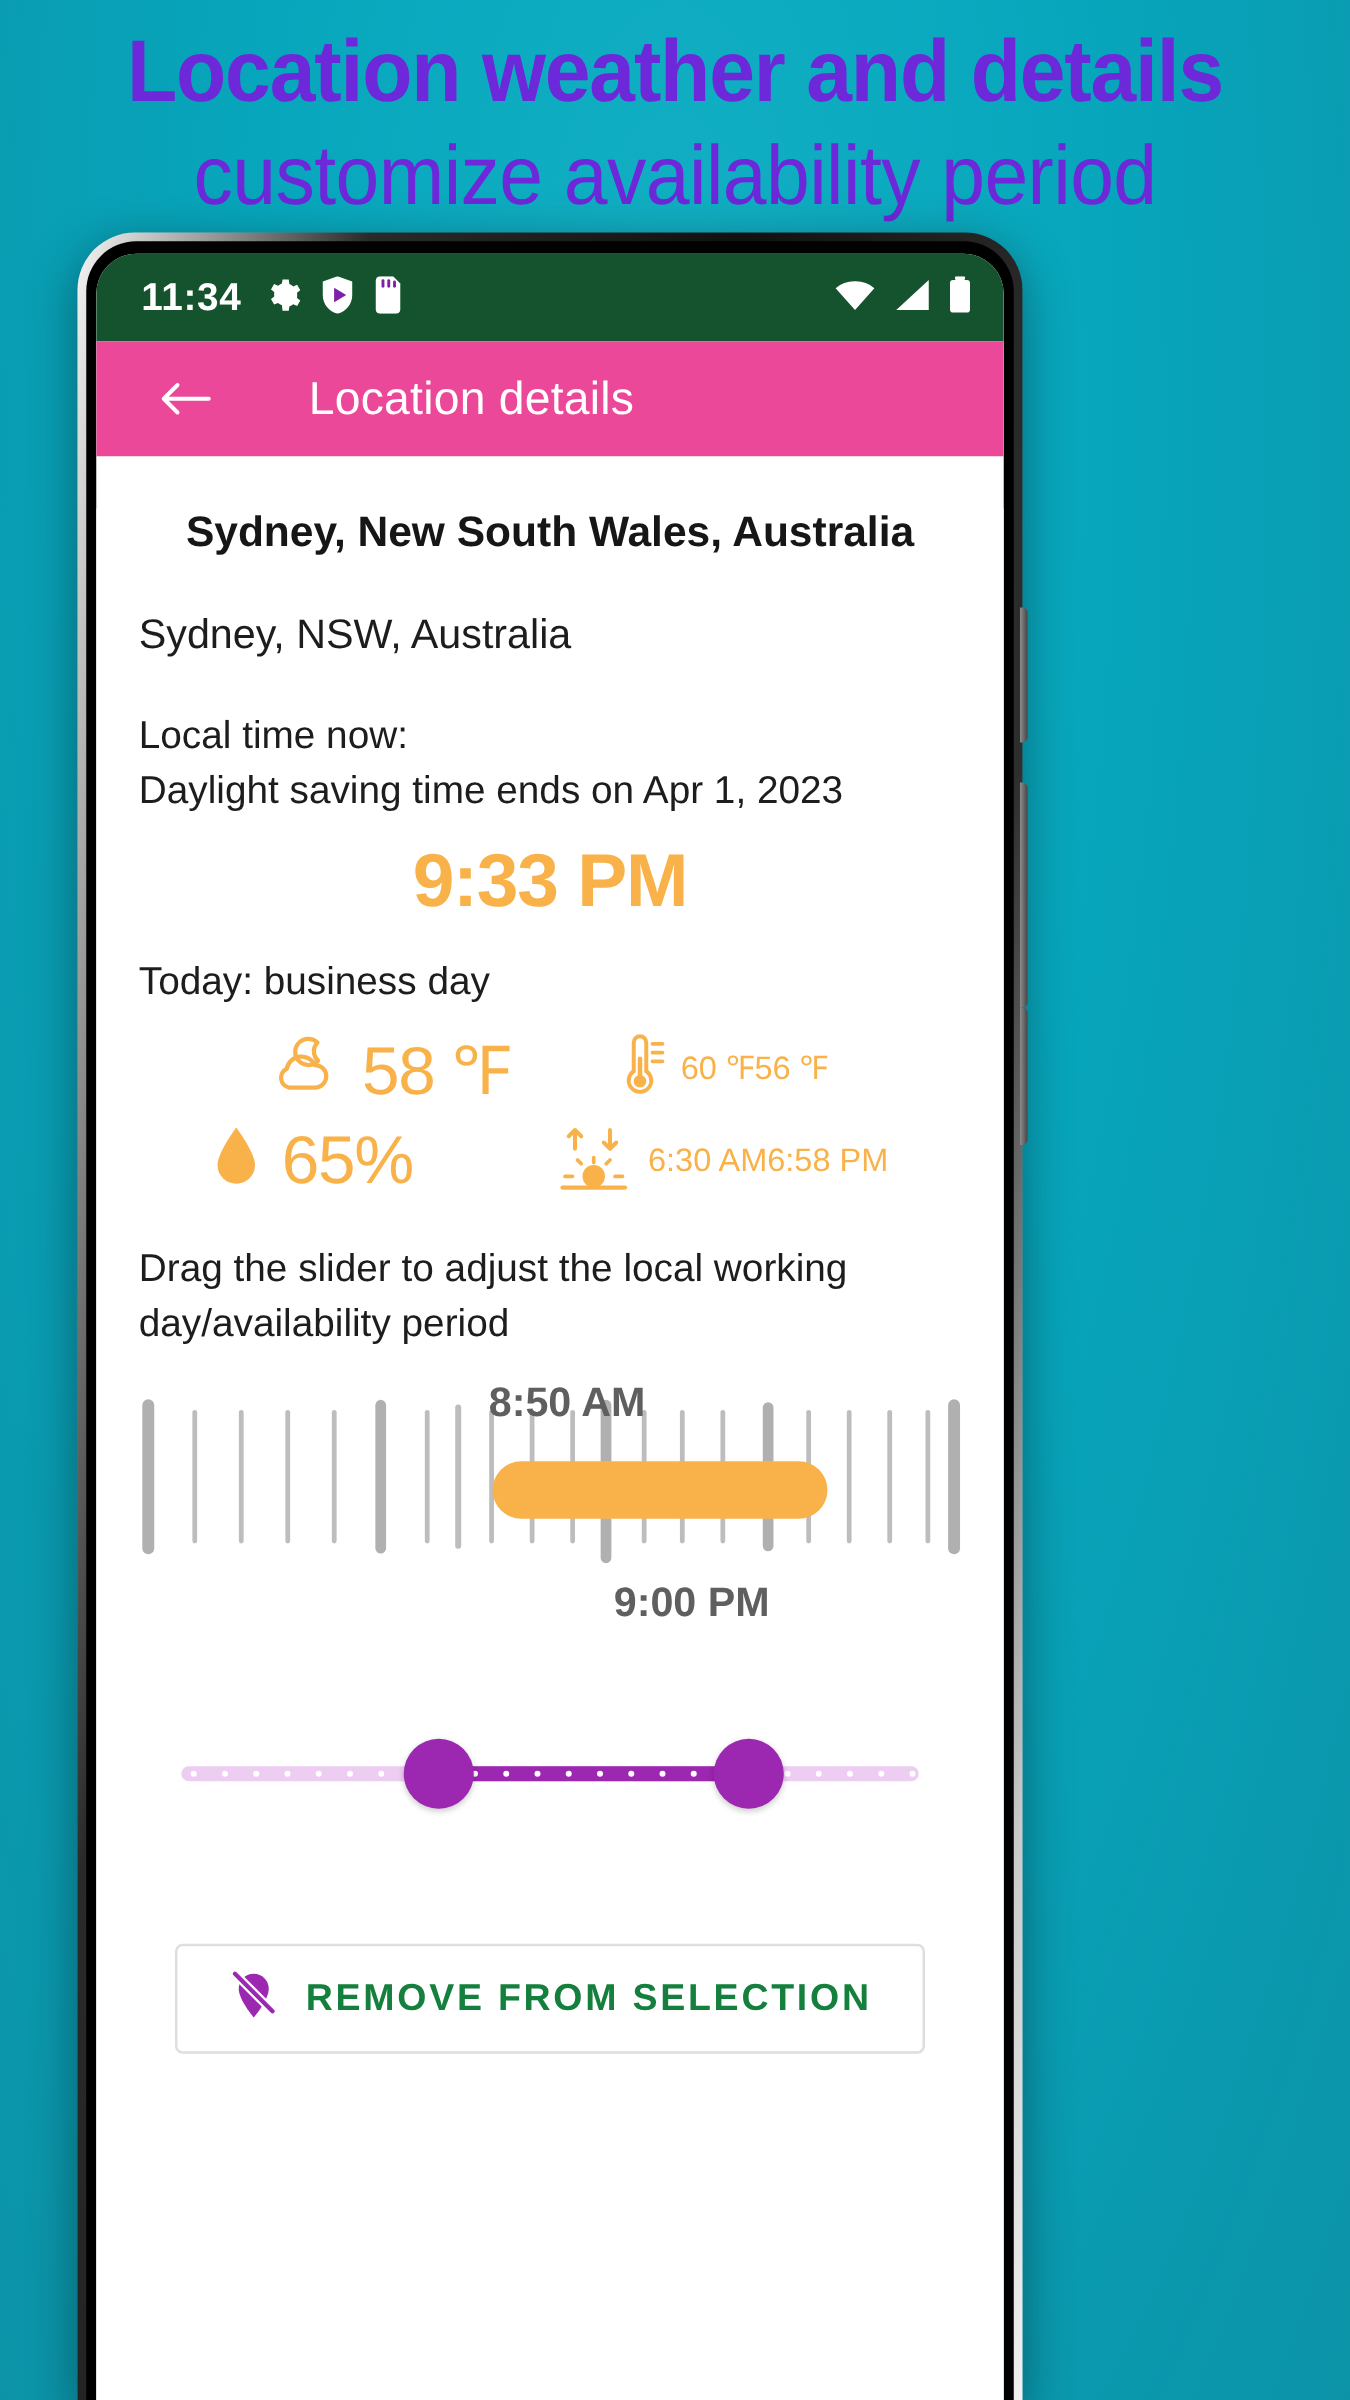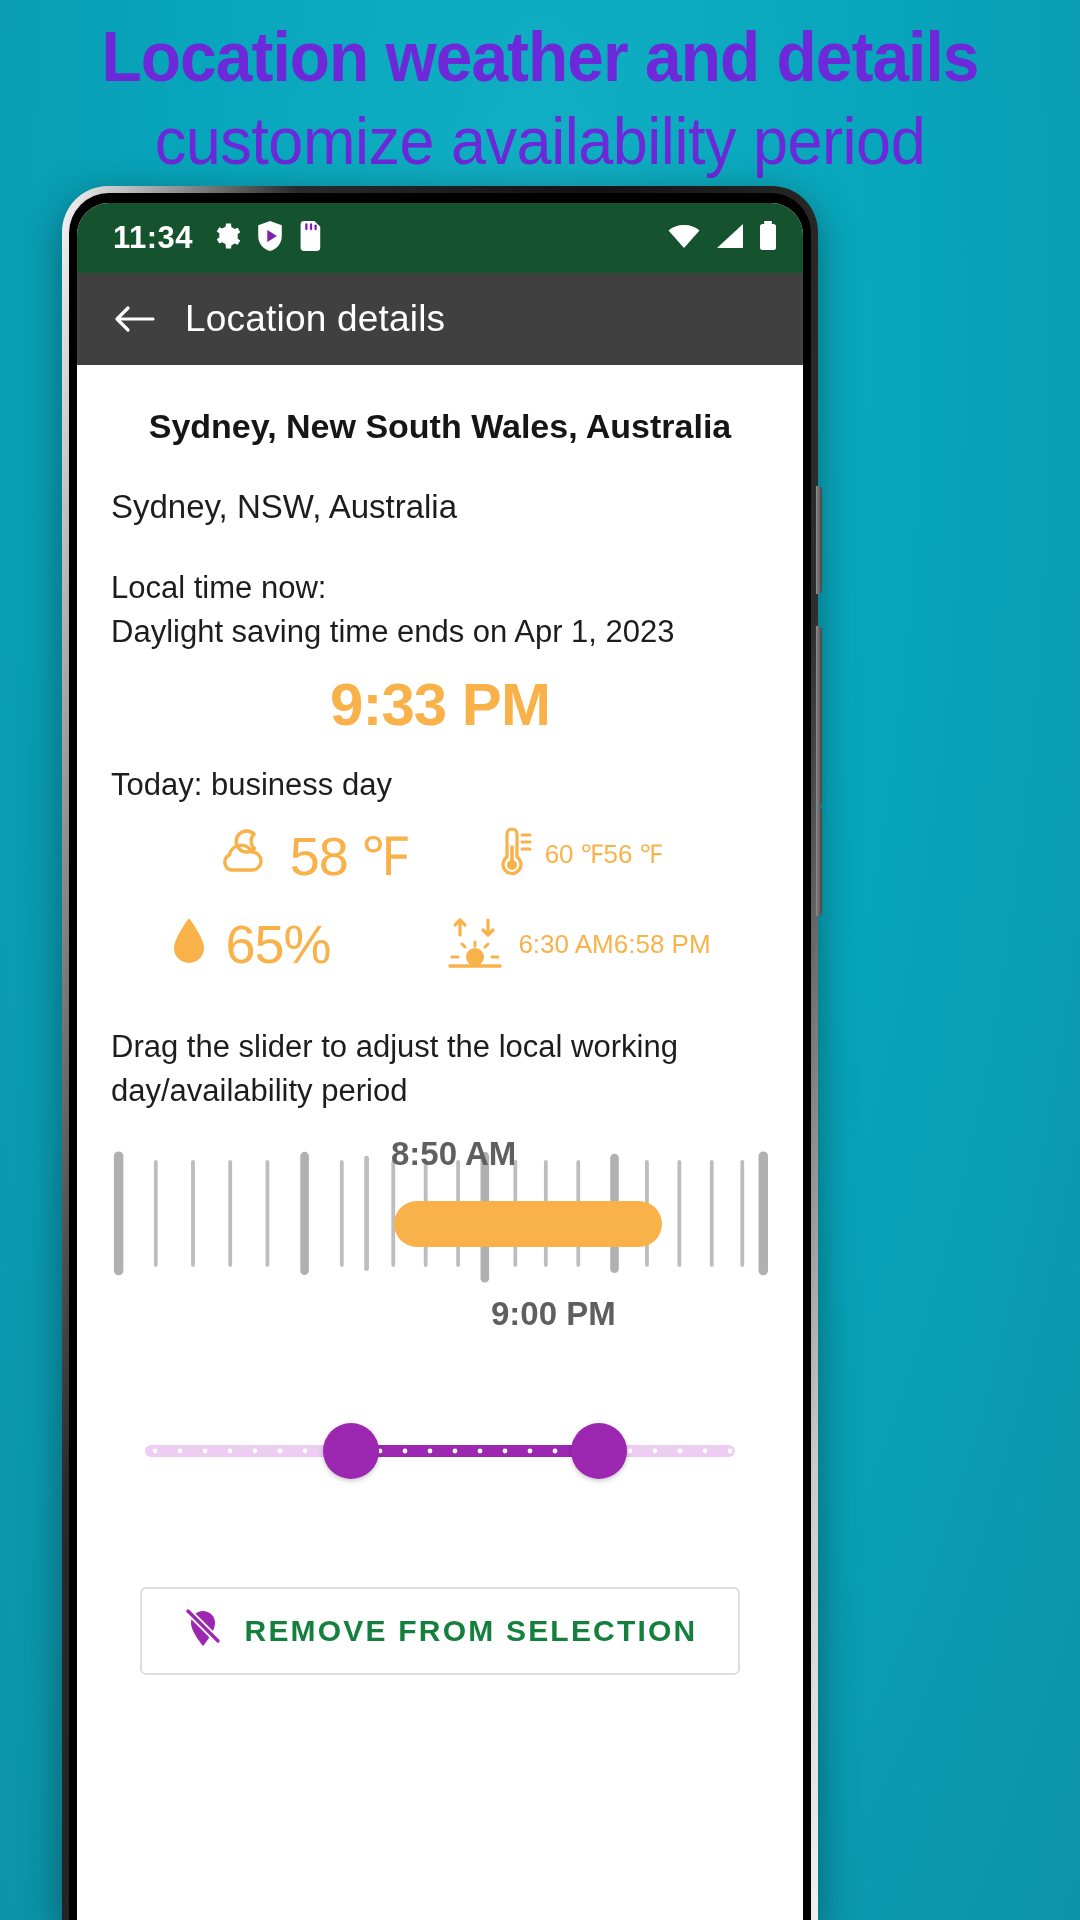--- a/index.html
+++ b/index.html
@@ -85,24 +85,25 @@
     margin-right: 18px;
   }
   .sb-left-icons { display: flex; align-items: center; gap: 16px; }
   .sb-spacer { flex: 1; }
   .sb-right-icons { display: flex; align-items: center; gap: 14px; }
   .sb-ico { display: block; }
 
   
   .appbar {
     height: 92px;
-    background: #404040;
+    background: #ec4899;
     display: flex; align-items: center;
-    padding: 0 30px;
+    padding: 0 44px;
     color: #fff;
+    gap: 48px;
   }
   .back-arrow {
     width: 56px; height: 56px;
     display: flex; align-items: center; justify-content: center;
     margin-right: 22px;
     cursor: pointer;
   }
   .appbar-title {
     font-size: 37px; font-weight: 500; letter-spacing: .2px;
   }
@@ -132,39 +133,39 @@
   }
   .bizday {
     font-size: 31px; color: #1d1d1d;
     margin-top: 28px;
   }
 
   
   .weather {
     margin-top: 14px;
     display: flex; flex-direction: column; align-items: center;
-    gap: 22px;
+    gap: 6px;
   }
   .wrow { display: flex; align-items: center; }
   .wcell { display: flex; align-items: center; }
   .wcell.first { width: 275px; }
   .wbig {
     font-size: 54px; color: #f9b24a; font-weight: 400;
     letter-spacing: -1px;
   }
   .wsmall-stack {
     display: flex; flex-direction: row;
     font-size: 26px; color: #f9b24a; line-height: 32px;
     margin-left: 12px;
   }
   .ico-gap { margin-right: 16px; }
 
   .slider-help {
     font-size: 31px; color: #1d1d1d; line-height: 44px;
-    margin-top: 50px;
+    margin-top: 34px;
   }
 
   
   .ruler-wrap {
     position: relative;
     height: 190px;
     margin-top: 26px;
   }
   .ruler { position: absolute; inset: 0; }
   .ruler-label {

